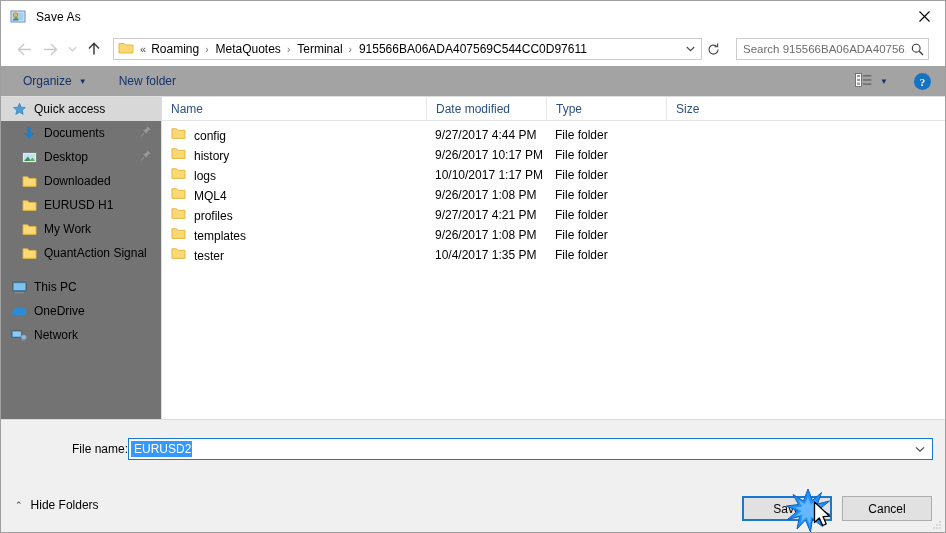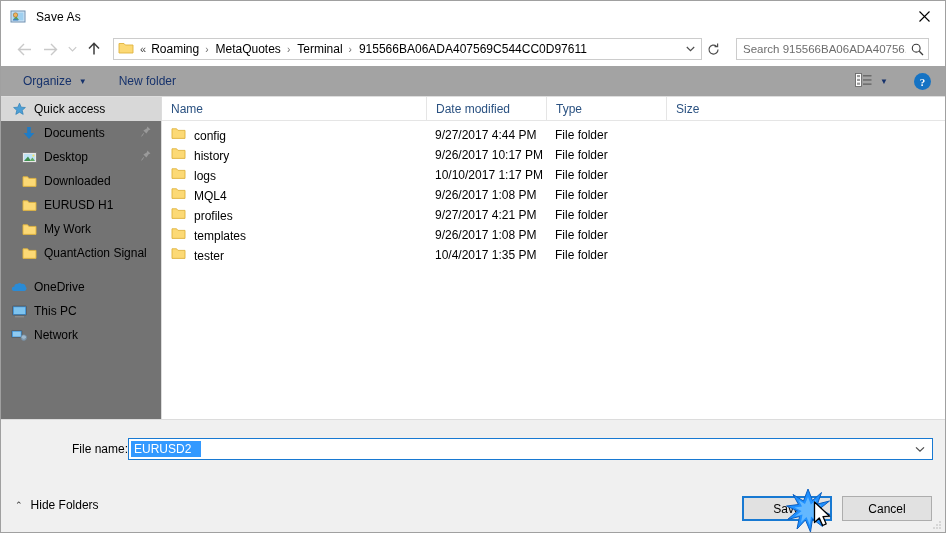--- a/index.html
+++ b/index.html
@@ -356,21 +356,21 @@
   }
   .field-value {
     font-size: 12px;
     padding-left: 4px;
     color: #000;
     white-space: nowrap;
   }
   .field.filename .field-value {
     background: #3399ff;
     color: #ffffff;
-    padding: 1px 10px 1px 3px;
+    padding: 1px 1px 1px 3px;
     margin-left: 2px;
   }
   .field-caret {
     position: absolute;
     right: 0; top: 0;
     width: 24px; height: 20px;
     display: flex; align-items: center; justify-content: center;
     color: #4d4d4d;
   }
 
@@ -630,36 +630,36 @@
             <path d="M1 1.8 L5.6 1.8 L6.9 3.4 L14 3.4 L14 11.4 L1 11.4 Z" fill="#fcd975" stroke="#dfb23d" stroke-width="0.9"></path>
           </svg>
         </span>
         <span class="sb-label">QuantAction Signal</span>
       </div>
 
       <div class="sb-spacer"></div>
 
       <div class="sb-item group">
         <span class="sb-icon">
-          <svg width="16" height="12" viewBox="0 0 16 12">
-            <path d="M3.4 10 C1.4 10 0.4 8.6 0.9 7.2 C1.3 6.1 2.5 5.7 3.2 5.8 C3.3 3.9 4.9 2.6 6.7 2.9 C7.6 1.6 9.6 1.6 10.6 2.9 C12.6 2.5 14.6 3.9 14.8 5.9 C16 6.5 15.8 8.4 14.6 9.4 C14 9.9 13.4 10 12.8 10 Z" fill="#2a8bd6"></path>
-          </svg>
-        </span>
-        <span class="sb-label">OneDrive</span>
-      </div>
-
-      <div class="sb-item group">
-        <span class="sb-icon">
           <svg width="15" height="13" viewBox="0 0 15 13">
             <rect x="0.5" y="1" width="14" height="9.2" rx="0.8" fill="#3a8fd6" stroke="#5a5a5a" stroke-width="0.9"></rect>
             <rect x="1.8" y="2.2" width="11.4" height="6.8" fill="#7ec3ee"></rect>
             <rect x="3" y="11" width="9" height="1.4" fill="#8a8a8a"></rect>
           </svg>
         </span>
         <span class="sb-label">This PC</span>
+      </div>
+
+      <div class="sb-item group">
+        <span class="sb-icon">
+          <svg width="16" height="12" viewBox="0 0 16 12">
+            <path d="M3.4 10 C1.4 10 0.4 8.6 0.9 7.2 C1.3 6.1 2.5 5.7 3.2 5.8 C3.3 3.9 4.9 2.6 6.7 2.9 C7.6 1.6 9.6 1.6 10.6 2.9 C12.6 2.5 14.6 3.9 14.8 5.9 C16 6.5 15.8 8.4 14.6 9.4 C14 9.9 13.4 10 12.8 10 Z" fill="#2a8bd6"></path>
+          </svg>
+        </span>
+        <span class="sb-label">OneDrive</span>
       </div>
 
       <div class="sb-item group">
         <span class="sb-icon">
           <svg width="16" height="14" viewBox="0 0 16 14">
             <rect x="0.5" y="2.5" width="10.5" height="7" rx="0.7" fill="#3a8fd6" stroke="#5a5a5a" stroke-width="0.8"></rect>
             <rect x="1.8" y="3.6" width="8" height="5" fill="#8fcaf0"></rect>
             <circle cx="12.8" cy="9.6" r="2.8" fill="#9fb8cc" stroke="#6a8296" stroke-width="0.7"></circle>
             <path d="M10.2 9.6 A2.8 2.8 0 0 0 15.4 9.6" stroke="#6a8296" stroke-width="0.6" fill="none"></path>
           </svg>

